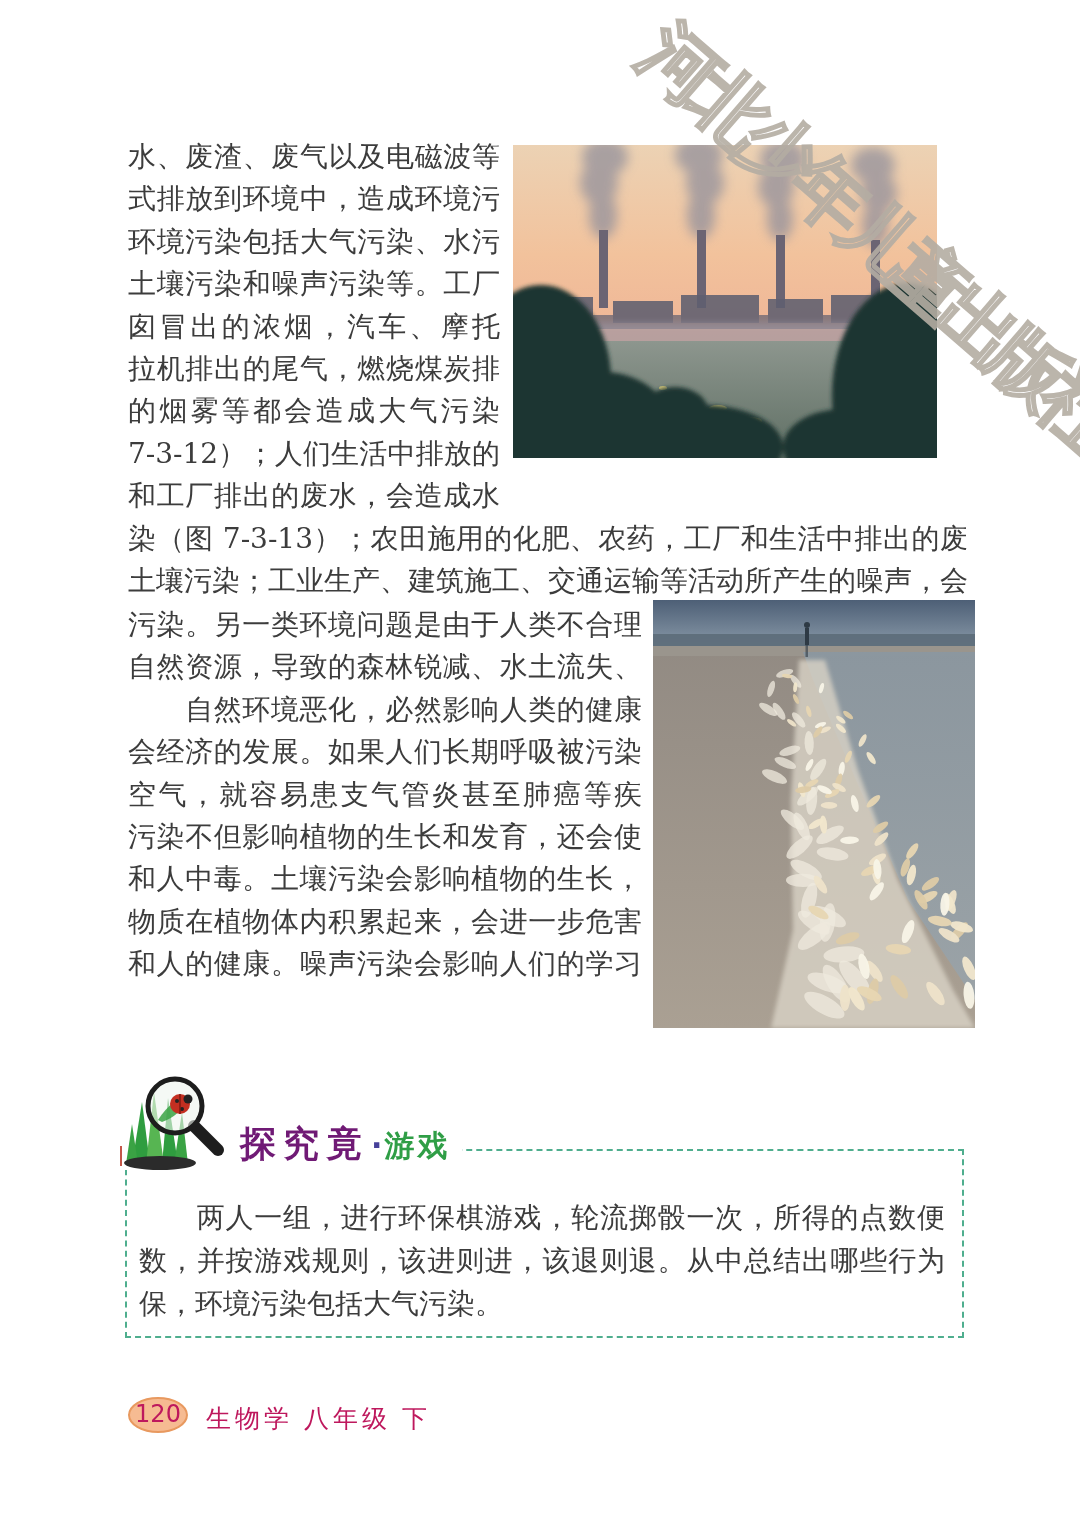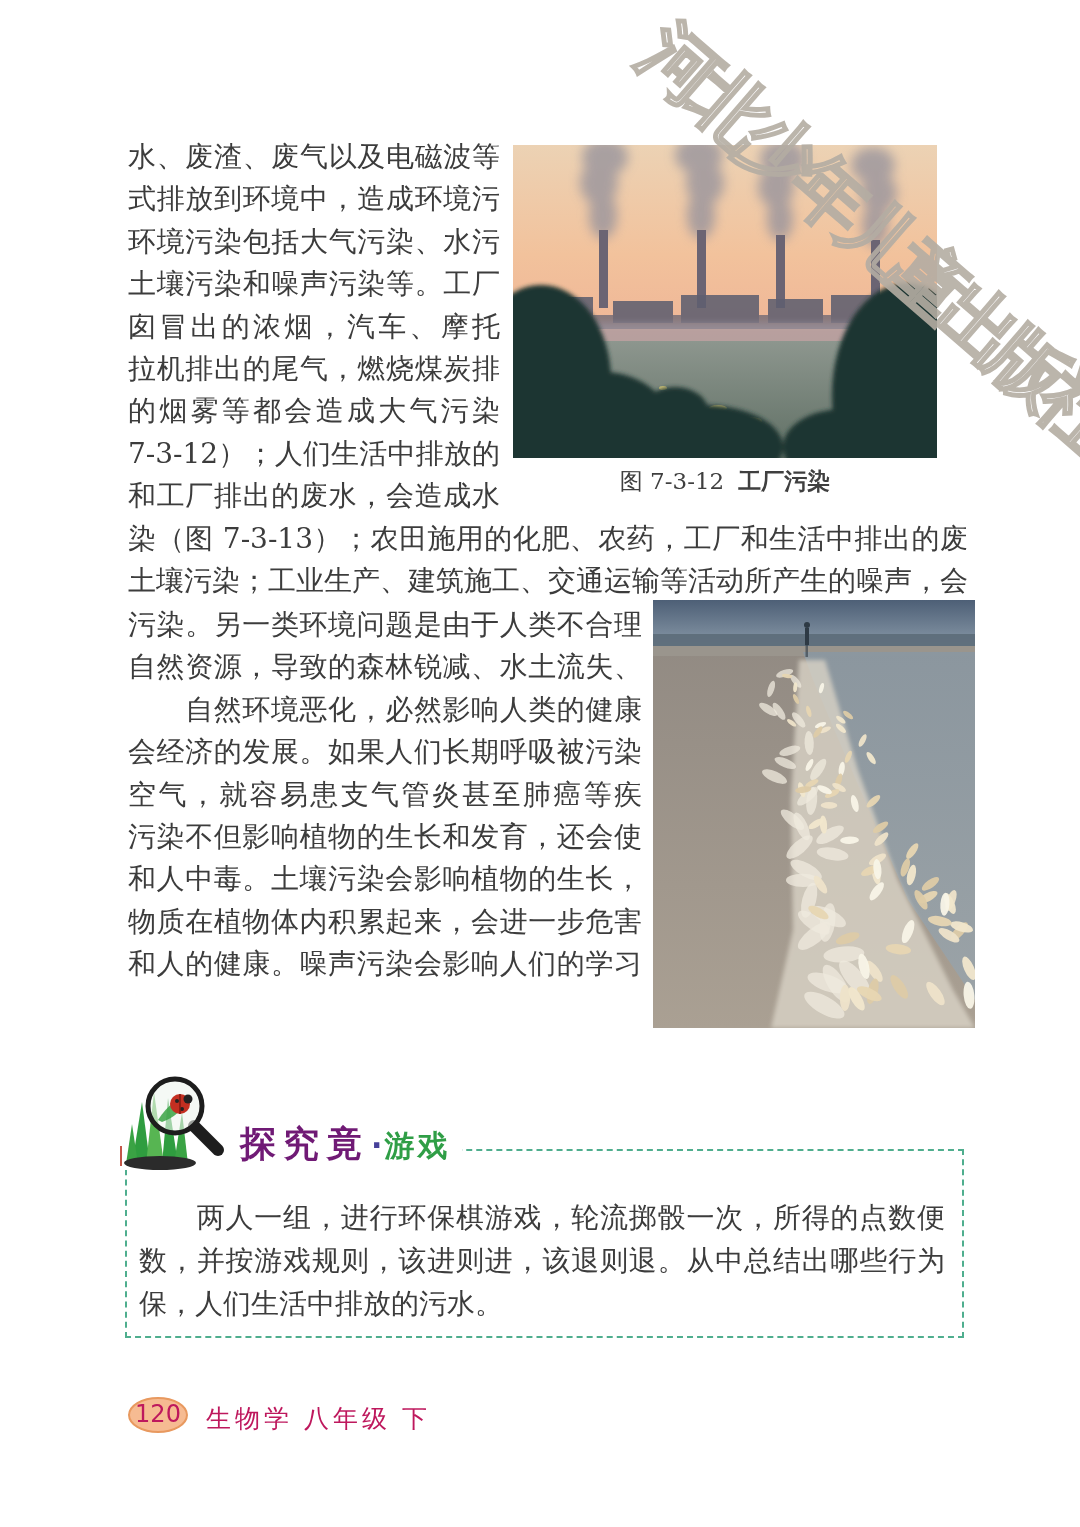--- a/index.html
+++ b/index.html
@@ -177,23 +177,20 @@
 
       <g fill="#1e3630" filter="url(#b2)">
         <ellipse cx="28" cy="235" rx="70" ry="95"></ellipse>
         <ellipse cx="90" cy="285" rx="70" ry="58"></ellipse>
         <ellipse cx="190" cy="302" rx="80" ry="42"></ellipse>
         <ellipse cx="162" cy="268" rx="34" ry="26"></ellipse>
         <ellipse cx="394" cy="250" rx="75" ry="112"></ellipse>
         <ellipse cx="330" cy="302" rx="60" ry="38"></ellipse>
       </g>
     </svg>
-  </div>
-  <div id="cap12" class="caption">
-    <span class="cap-label">图 7-3-12</span><span class="cap-title">工厂污染</span>
   </div>
 
   <div id="fish-photo" class="photo">
     <svg width="322" height="428" viewBox="0 0 322 428">
       <defs>
         <linearGradient id="shoreg" x1="0" y1="0" x2="0" y2="1">
           <stop offset="0" stop-color="#8f8881"></stop>
             <stop offset="1" stop-color="#aaa093"></stop>
         </linearGradient>
         <linearGradient id="skyg2" x1="0" y1="0" x2="0" y2="1">
@@ -343,19 +340,19 @@
     </svg>
   </div>
 
   <div id="explore-header">
     <span class="explore-title">探究竟</span><span class="explore-dot">·</span><span class="explore-tag">游戏</span>
   </div>
 
   <div id="game-text" class="textblock">
       <div class="line">　　两人一组，进行环保棋游戏，轮流掷骰一次，所得的点数便是前进的格</div>
       <div class="line">数，并按游戏规则，该进则进，该退则退。从中总结出哪些行为有利于环</div>
-      <div class="line end">保，人们生活中排放的污水。</div>
+      <div class="line end">保，环境污染包括大气污染。</div>
     </div>
 
   <div id="page-badge">120</div>
   <div id="book-label">生物学 八年级 下</div>
 
 </div>
 
 </body></html>

